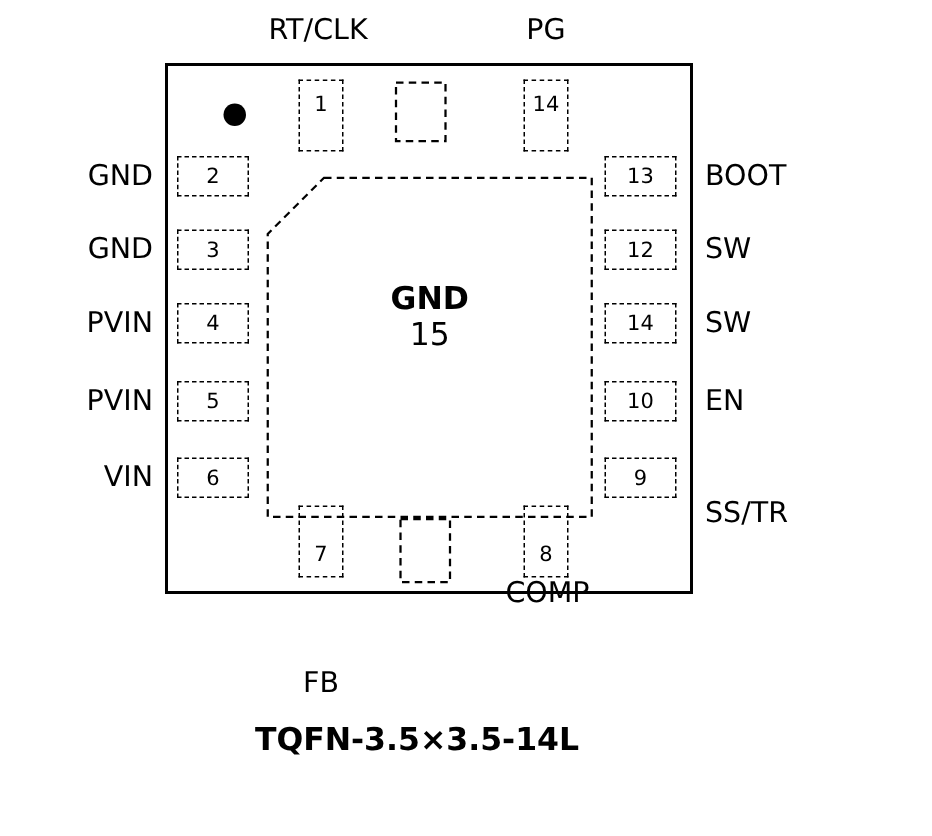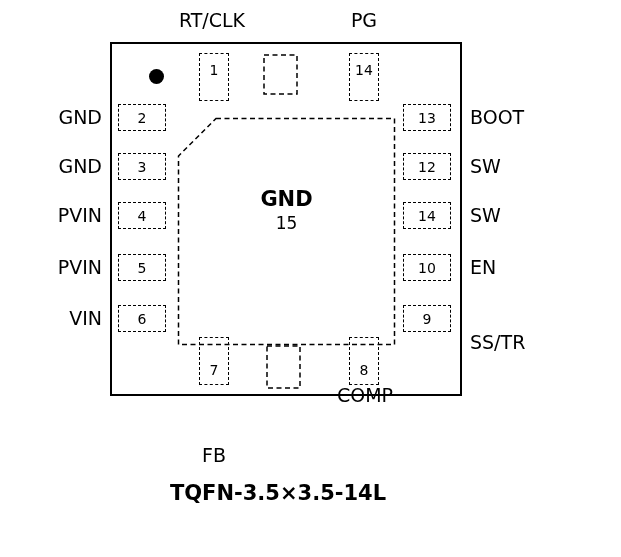--- a/index.html
+++ b/index.html
@@ -32,21 +32,21 @@
   .side-label.left{left:26px;width:76px;text-align:right;}
   .side-label.right{left:470px;text-align:left;}
   .edge-label{
     position:absolute;font-size:19px;line-height:22px;white-space:nowrap;
     transform:translateX(-50%);
   }
   .pad-text{
     position:absolute;left:178px;top:187px;width:217px;text-align:center;
   }
   .pad-text .pad-name{font-size:21px;font-weight:bold;line-height:25px;}
-  .pad-text .pad-num{font-size:17px;line-height:22px;}
+  .pad-text .pad-num{font-size:21px;line-height:22px;}
   .caption{
     position:absolute;left:278px;top:441px;transform:translateX(-50%);
     font-size:21px;font-weight:bold;white-space:nowrap;margin-top:40px;
   }
 </style>
 </head>
 <body>
 
 <div class="stage">
 

